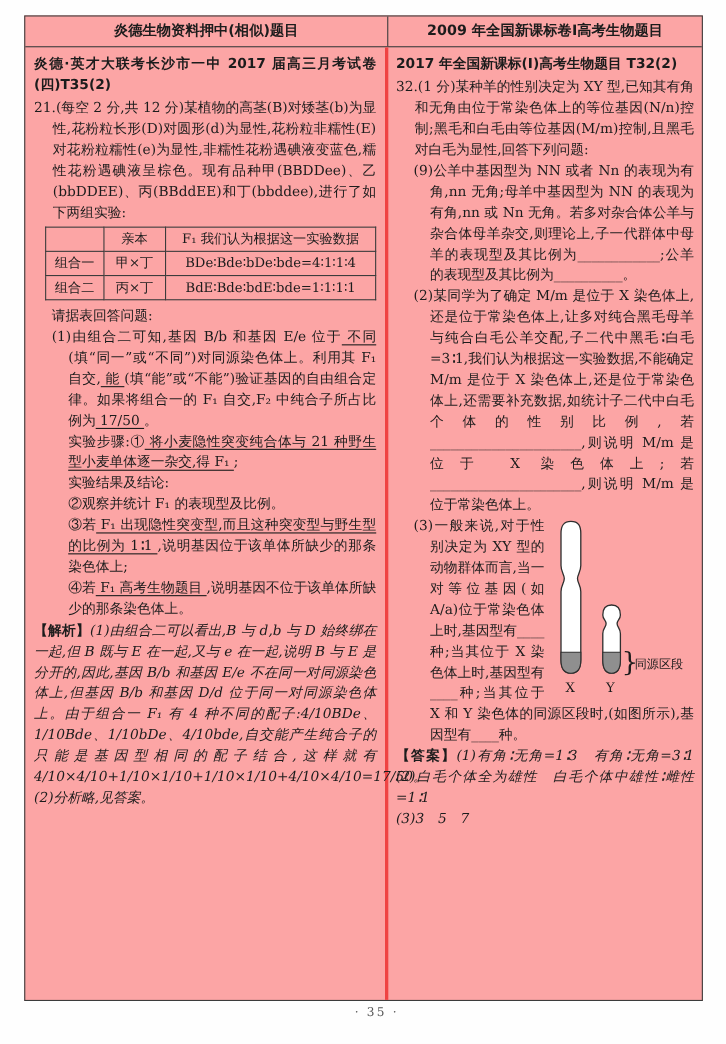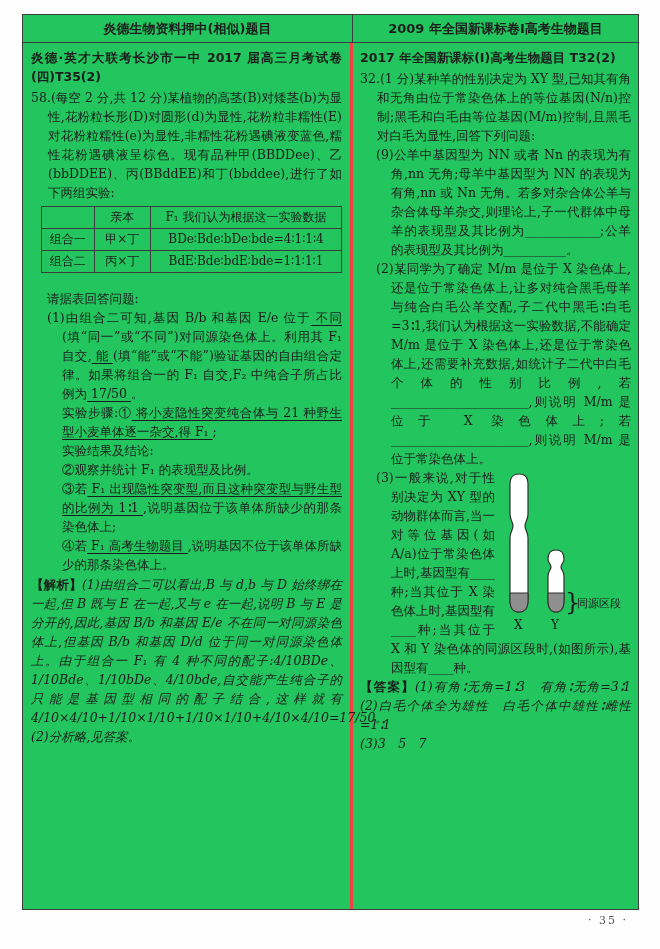--- a/index.html
+++ b/index.html
@@ -6,21 +6,21 @@
   body{
     width:660px;height:949px;background:#ffffff;
     font-family:"DejaVu Serif","Liberation Serif",serif;
     color:#1c1c1c;
     -webkit-font-smoothing:antialiased;
   }
   .sheet{position:relative;width:660px;height:949px;background:#fefefe;overflow:hidden;}
   .frame{
     position:absolute;left:22px;top:14px;width:617px;height:896px;
     border:1px solid #3c3c3c;box-sizing:border-box;
-    display:flex;flex-direction:column;background:#22c55e;
+    display:flex;flex-direction:column;background:#fca5a5;
   }
   .head-row{display:flex;flex:0 0 auto;border-bottom:1px solid #3c3c3c;}
   .head-cell{
     height:27px;line-height:27px;text-align:center;
     font-weight:bold;font-size:13px;
     font-family:"DejaVu Sans","Liberation Sans",sans-serif;
   }
   .head-cell.left{width:330px;border-right:1px solid #3c3c3c;box-sizing:border-box;}
   .head-cell.right{flex:1;}
   .body-row{display:flex;flex:1 1 auto;overflow:hidden;}
@@ -37,57 +37,57 @@
   .prompt{margin-left:16px !important;}
   .steps p{margin-left:31px !important;}
   .u{text-decoration:underline;text-underline-offset:3px;}
   .tag{
     font-weight:bold;font-style:normal;
     font-family:"DejaVu Sans","Liberation Sans",sans-serif;
   }
   .kai{font-style:italic;}
   .analysis{margin-top:1px !important;}
   .ftable{
-    border-collapse:collapse;margin:4px 0 16px 10px;
+    border-collapse:collapse;margin:4px 0 4px 10px;
     font-size:12px;line-height:15px;
   }
   .ftable th,.ftable td{
     border:1px solid #3c3c3c;text-align:center;vertical-align:middle;
     padding:3px 3px;font-weight:normal;
   }
   .ftable .c1{width:48px;}
   .ftable .c2{width:52px;}
   .ftable .c3{width:186px;}
   .part3{overflow:hidden;}
   .chrom-fig{float:right;margin:2px 0 0 4px;}
   .chrom-outline{fill:#ffffff;stroke:#2f2f2f;stroke-width:1.2;}
   .chrom-gray{stroke:#2f2f2f;stroke-width:1;}
   .fig-text{font-family:"DejaVu Serif","Liberation Serif",serif;fill:#1c1c1c;}
   .answer-line{margin-left:0 !important;}
   .footer{
-    position:absolute;left:11px;top:914px;width:617px;
-    text-align:right;font-size:11px;color:#555;letter-spacing:2px;
+    position:absolute;left:34px;top:914px;width:617px;
+    text-align:center;font-size:11px;color:#555;letter-spacing:2px;
   }
 </style>
 </head>
 <body>
 
 <div class="sheet">
   <div class="frame">
 
     <div class="head-row">
       <div class="head-cell left">炎德生物资料押中(相似)题目</div>
       <div class="head-cell right">2009 年全国新课标卷Ⅰ高考生物题目</div>
     </div>
 
     <div class="body-row">
 
       <div class="col col-left">
         <p class="subtitle">炎德·英才大联考长沙市一中 2017 届高三月考试卷(四)T35(2)</p>
-        <p class="hang">58.(每空 2 分,共 12 分)某植物的高茎(B)对矮茎(b)为显性,花粉粒长形(D)对圆形(d)为显性,花粉粒非糯性(E)对花粉粒糯性(e)为显性,非糯性花粉遇碘液变蓝色,糯性花粉遇碘液呈棕色。现有品种甲(BBDDee)、乙(bbDDEE)、丙(BBddEE)和丁(bbddee),进行了如下两组实验:</p>
+        <p class="hang">21.(每空 2 分,共 12 分)某植物的高茎(B)对矮茎(b)为显性,花粉粒长形(D)对圆形(d)为显性,花粉粒非糯性(E)对花粉粒糯性(e)为显性,非糯性花粉遇碘液变蓝色,糯性花粉遇碘液呈棕色。现有品种甲(BBDDee)、乙(bbDDEE)、丙(BBddEE)和丁(bbddee),进行了如下两组实验:</p>
 
         <table class="ftable">
           <tbody>
             <tr>
               <th class="c1"></th>
               <th class="c2">亲本</th>
               <th class="c3">F₁ 我们认为根据这一实验数据</th>
             </tr>
             <tr>
               <td>组合一</td>

